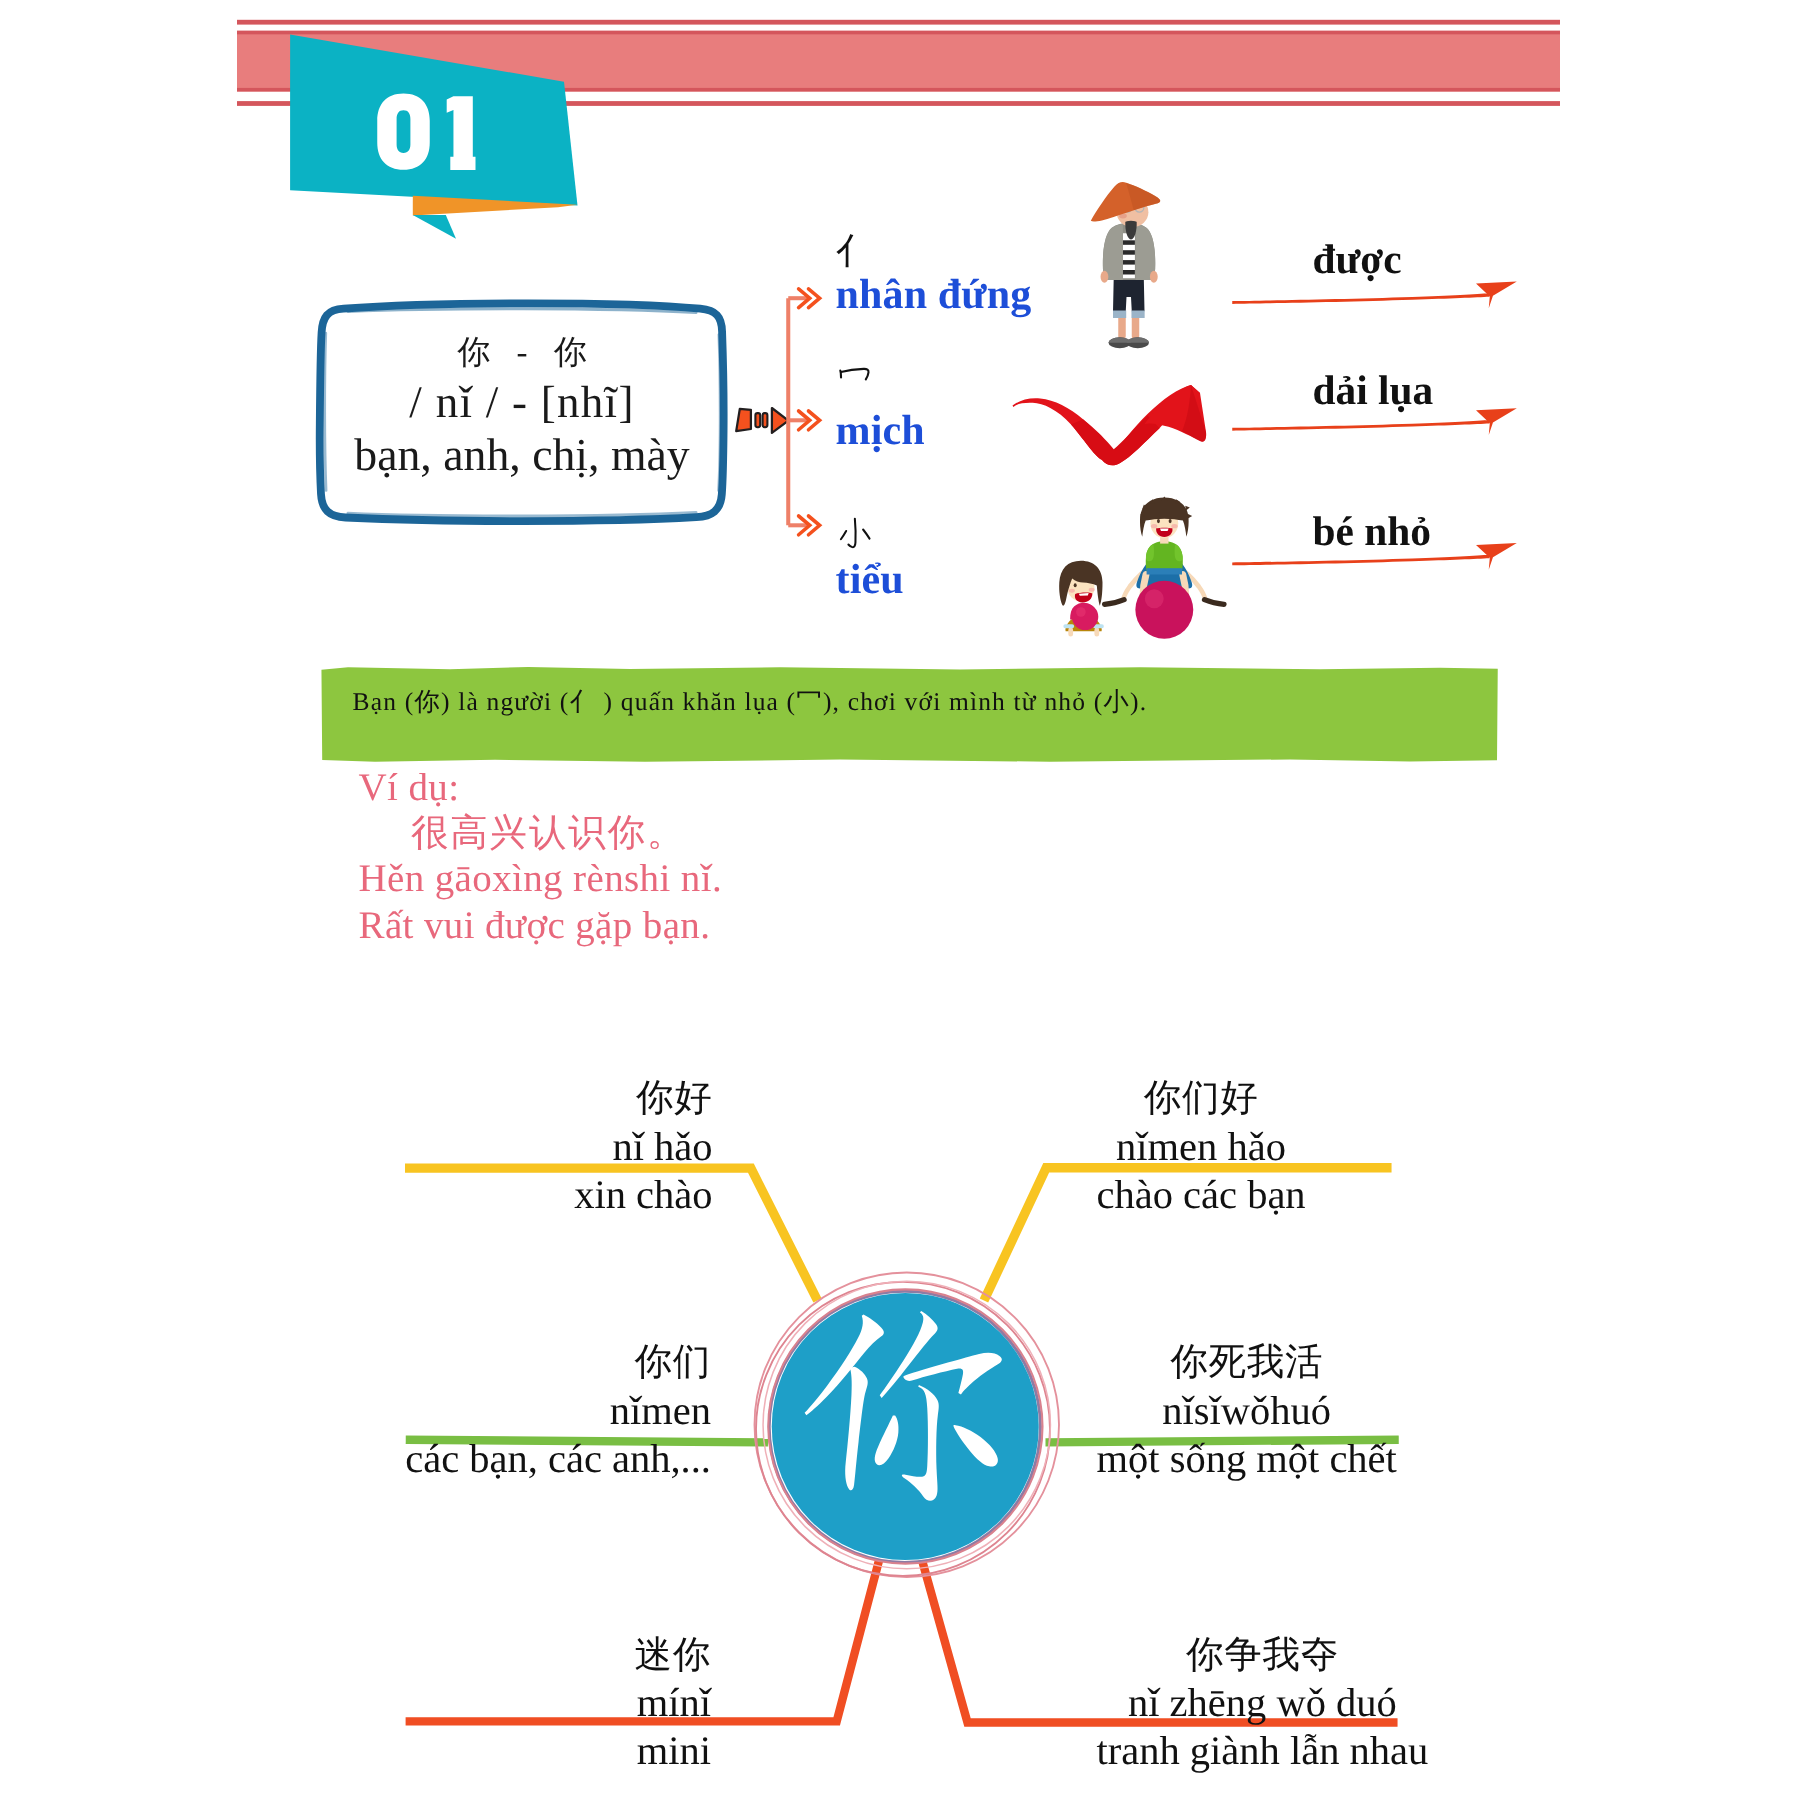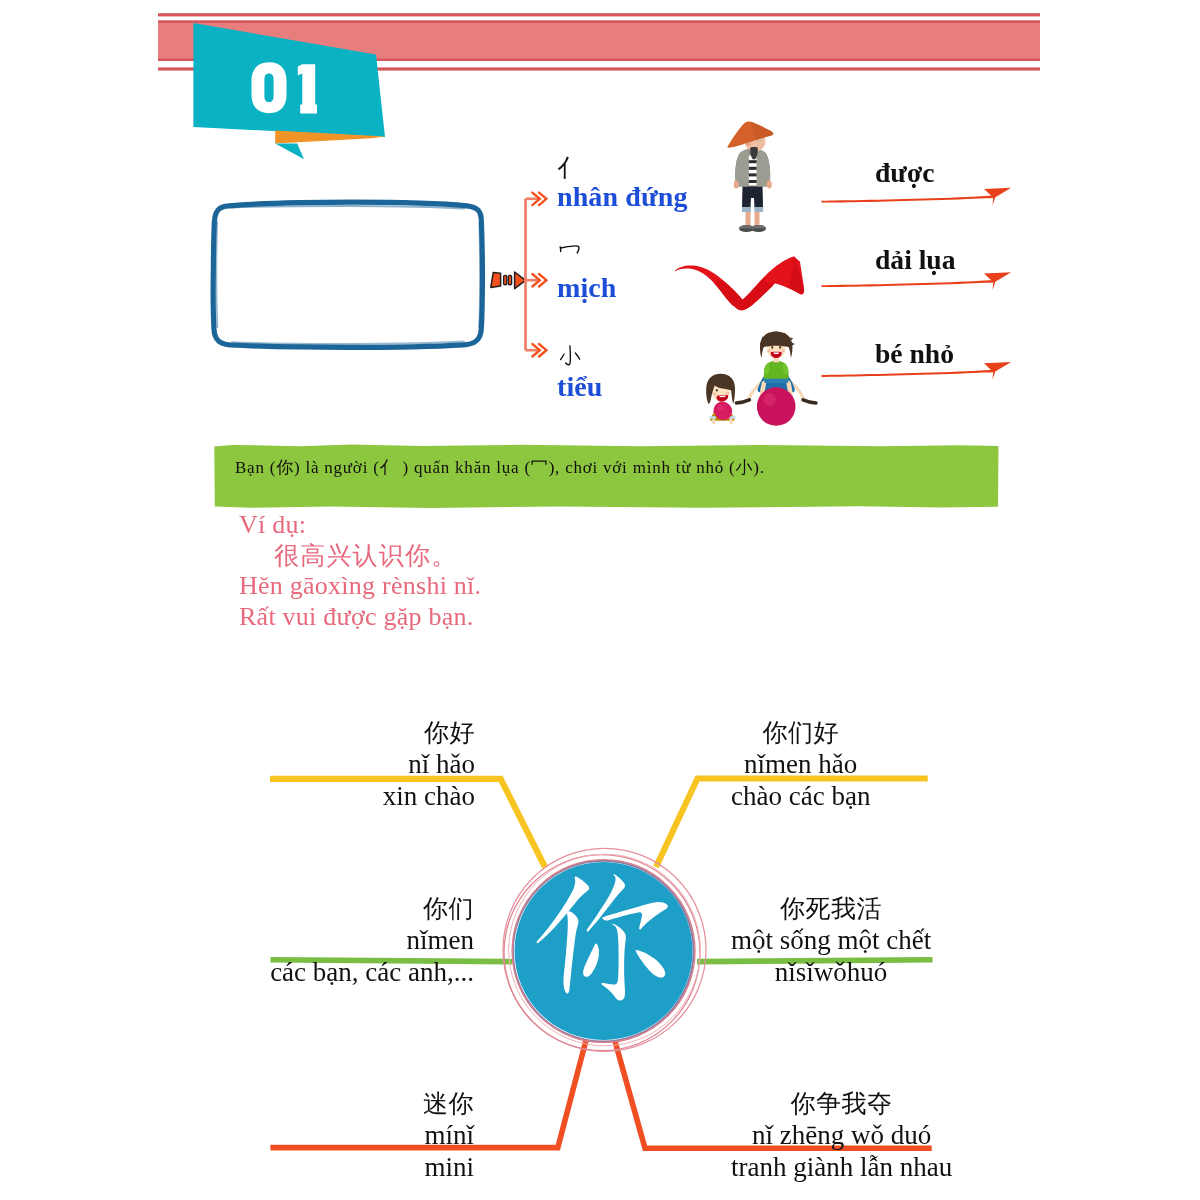--- a/index.html
+++ b/index.html
@@ -371,20 +371,25 @@
          C656.2,962.0 660.0,966.8 661.0,970.4
          C662.0,974.0 659.6,976.6 655.8,975.8
          C652.2,975.0 648.0,971.4 643.8,966.2
          C638.8,960.0 635.2,954.4 633.8,951.4
          C633.2,950.2 633.6,950.0 634.8,950.2 Z"></path>
 </g>
     </g>
 
   </svg>
 
+  <div class="wordbox">
+    <div class="han">你 - 你</div>
+    <div class="pin">/ nǐ / - [nhĩ]</div>
+    <div class="mean">bạn, anh, chị, mày</div>
+  </div>
 
   <div class="rad" style="top:156px">
     <div class="glyph">亻</div>
     <div class="name">nhân đứng</div>
   </div>
   <div class="rad" style="top:247px">
     <div class="glyph glyph-hidden">冖</div>
     <div class="name">mịch</div>
   </div>
   <div class="rad" style="top:346px">
@@ -415,22 +420,22 @@
     <div>nǐmen hǎo</div>
     <div>chào các bạn</div>
   </div>
   <div class="mm l" style="right:726px;top:862px">
     <div class="cn">你们</div>
     <div>nǐmen</div>
     <div>các bạn, các anh,...</div>
   </div>
   <div class="mm r" style="left:731px;top:862px">
     <div class="cn">你死我活</div>
+    <div>nǐsǐwǒhuó</div>
     <div>một sống một chết</div>
-    <div>nǐsǐwǒhuó</div>
   </div>
   <div class="mm l" style="right:726px;top:1057px">
     <div class="cn">迷你</div>
     <div>mínǐ</div>
     <div>mini</div>
   </div>
   <div class="mm r" style="left:731px;top:1057px">
     <div class="cn">你争我夺</div>
     <div>nǐ zhēng wǒ duó</div>
     <div>tranh giành lẫn nhau</div>

